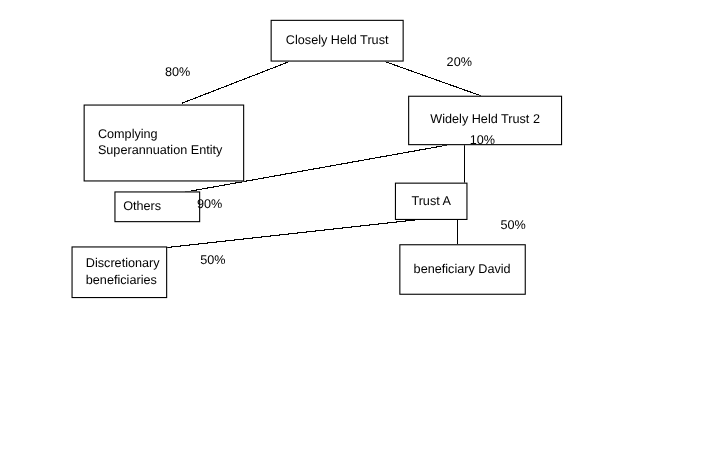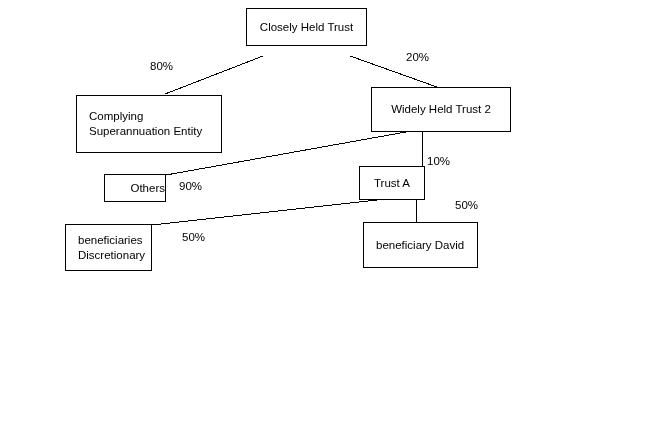--- a/index.html
+++ b/index.html
@@ -70,47 +70,47 @@
   <svg id="edge-layer" viewBox="0 0 645 429" width="645" height="429" aria-hidden="true">
       <line x1="263" y1="56" x2="165" y2="94" stroke="#000000" stroke-width="1" shape-rendering="crispEdges"></line>
       <line x1="350" y1="56" x2="437" y2="87" stroke="#000000" stroke-width="1" shape-rendering="crispEdges"></line>
       <line x1="166" y1="175" x2="406" y2="132" stroke="#000000" stroke-width="1" shape-rendering="crispEdges"></line>
       <line x1="422" y1="132" x2="422" y2="166" stroke="#000000" stroke-width="1" shape-rendering="crispEdges"></line>
       <line x1="152" y1="225" x2="377" y2="200" stroke="#000000" stroke-width="1" shape-rendering="crispEdges"></line>
       <line x1="416" y1="200" x2="416" y2="222" stroke="#000000" stroke-width="1" shape-rendering="crispEdges"></line>
     </svg>
 
   <div id="node-layer">
-      <div class="node center-align" style="left: 246px; top: 8px; width: 121px; height: 38px;">
+      <div class="node center-align" style="left: 246px; top: 18px; width: 121px; height: 38px;">
         <span class="node-line">Closely Held Trust</span>
       </div>
-      <div class="node left-align" style="left: 76px; top: 95px; width: 146px; height: 58px;">
+      <div class="node left-align" style="left: 76px; top: 95px; width: 146px; height: 70px;">
         <span class="node-line">Complying</span>
         <span class="node-line">Superannuation Entity</span>
       </div>
       <div class="node center-align" style="left: 371px; top: 87px; width: 140px; height: 45px;">
         <span class="node-line">Widely Held Trust 2</span>
       </div>
-      <div class="node left-align others-node" style="left: 104px; top: 174px; width: 62px; height: 28px; align-items: flex-end;">
+      <div class="node left-align others-node" style="left: 104px; top: 174px; width: 78px; height: 28px;">
         <span class="node-line">Others</span>
       </div>
       <div class="node center-align" style="left: 359px; top: 166px; width: 66px; height: 34px;">
         <span class="node-line">Trust A</span>
       </div>
       <div class="node left-align" style="left: 65px; top: 224px; width: 87px; height: 47px;">
+        <span class="node-line">Discretionary</span>
         <span class="node-line">beneficiaries</span>
-        <span class="node-line">Discretionary</span>
       </div>
       <div class="node left-align" style="left: 363px; top: 222px; width: 115px; height: 46px;">
         <span class="node-line">beneficiary David</span>
       </div>
     </div>
 
   <div id="label-layer">
       <div class="edge-label" style="left: 150px; top: 60px;">80%</div>
       <div class="edge-label" style="left: 406px; top: 51px;">20%</div>
       <div class="edge-label" style="left: 179px; top: 180px;">90%</div>
-      <div class="edge-label" style="left: 427px; top: 155px;">10%</div>
+      <div class="edge-label" style="left: 427px; top: 122px;">10%</div>
       <div class="edge-label" style="left: 182px; top: 231px;">50%</div>
       <div class="edge-label" style="left: 455px; top: 199px;">50%</div>
     </div>
 
 </div>
 
 </body></html>

